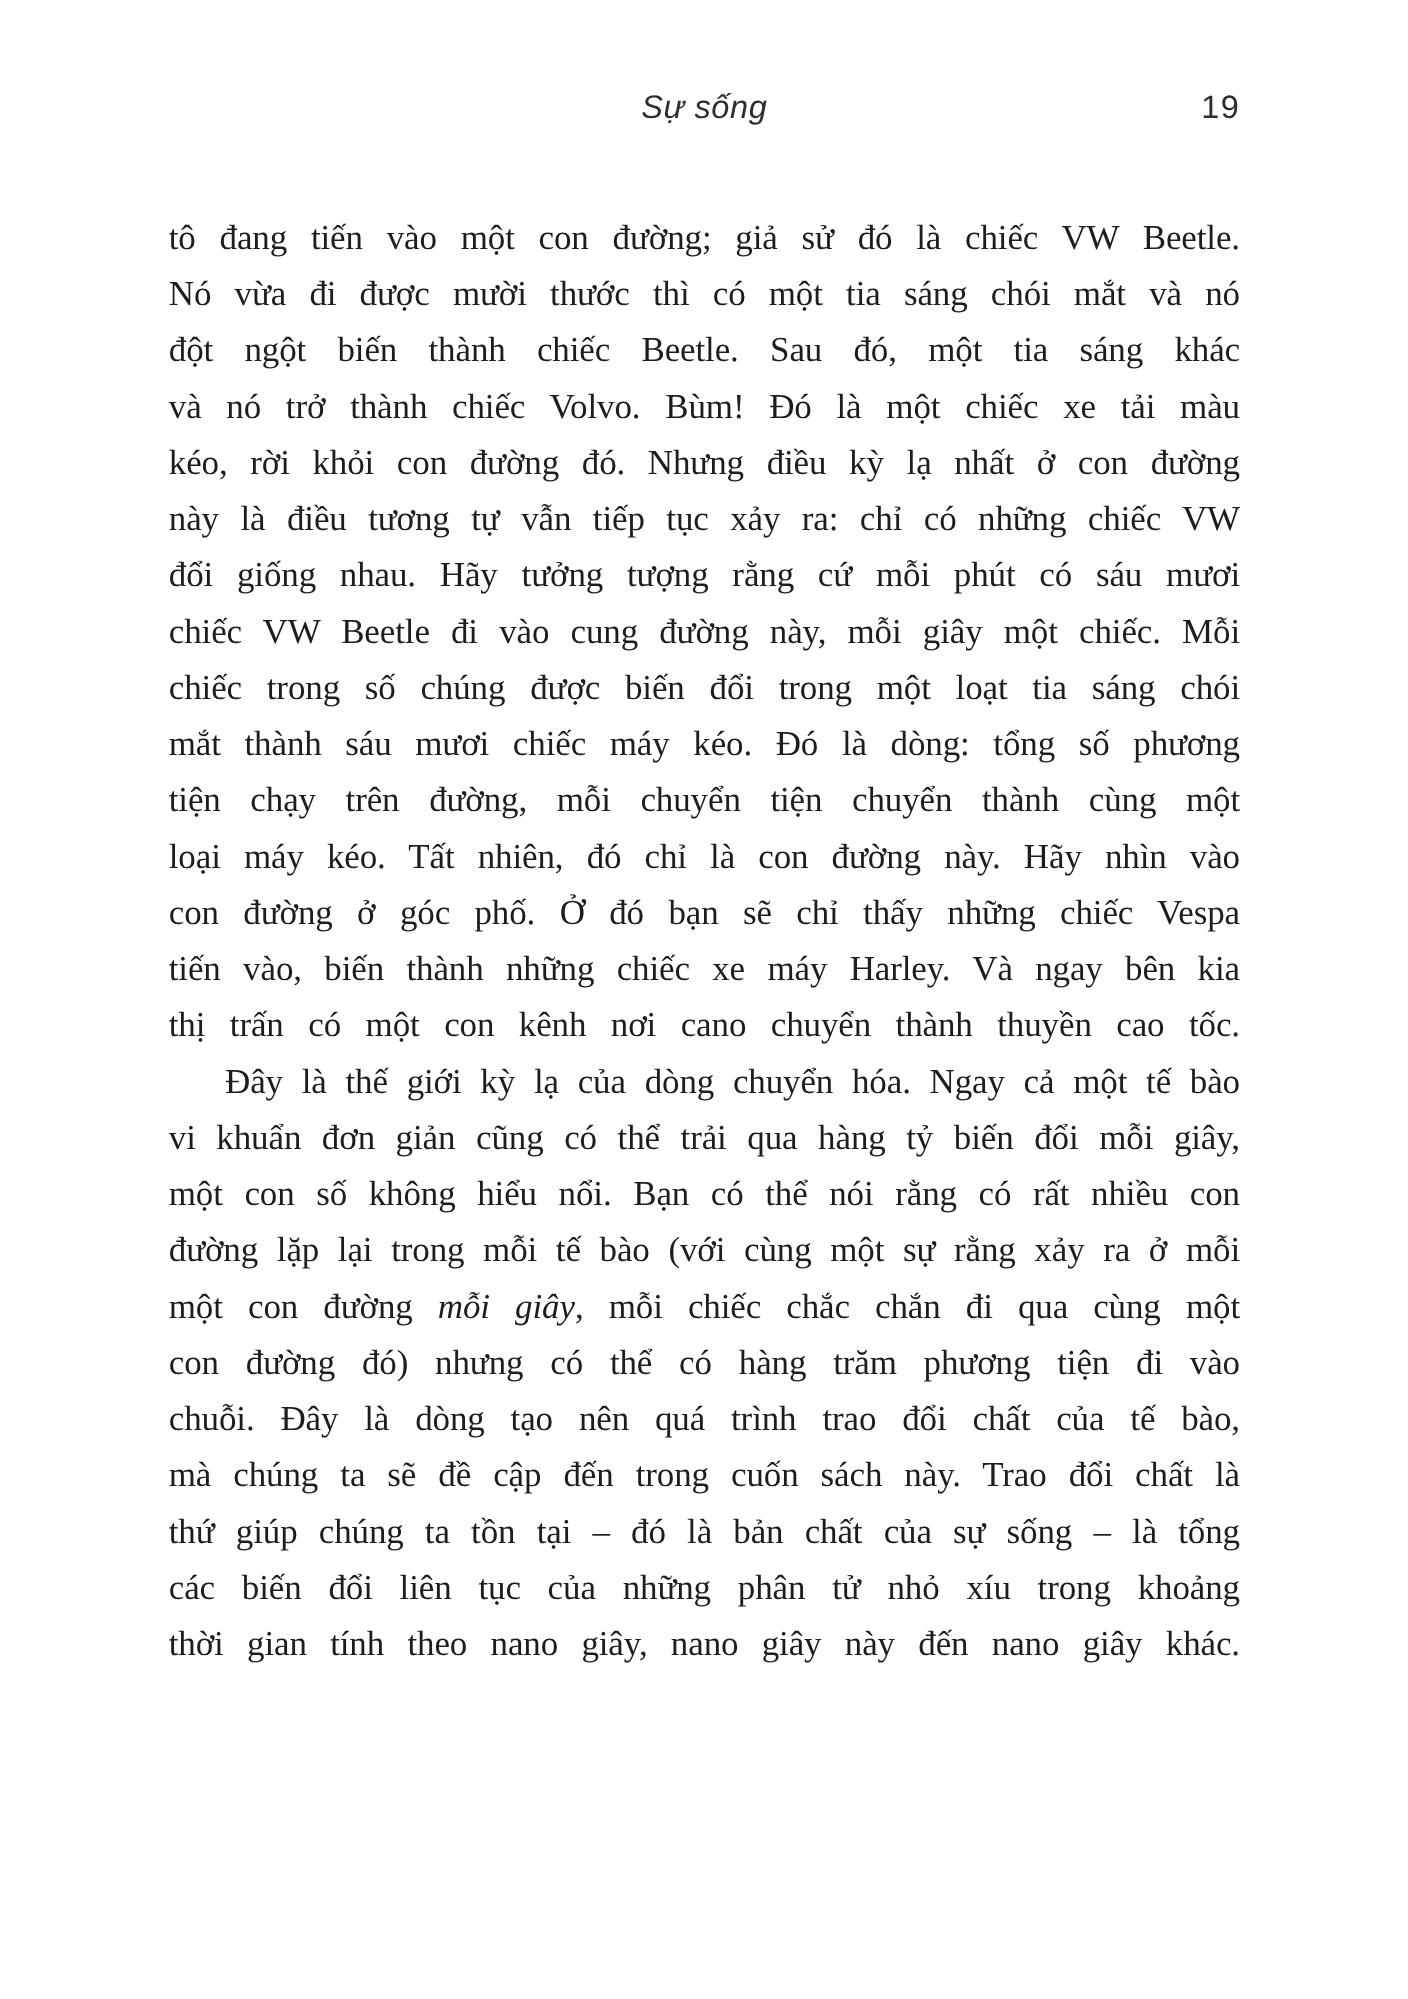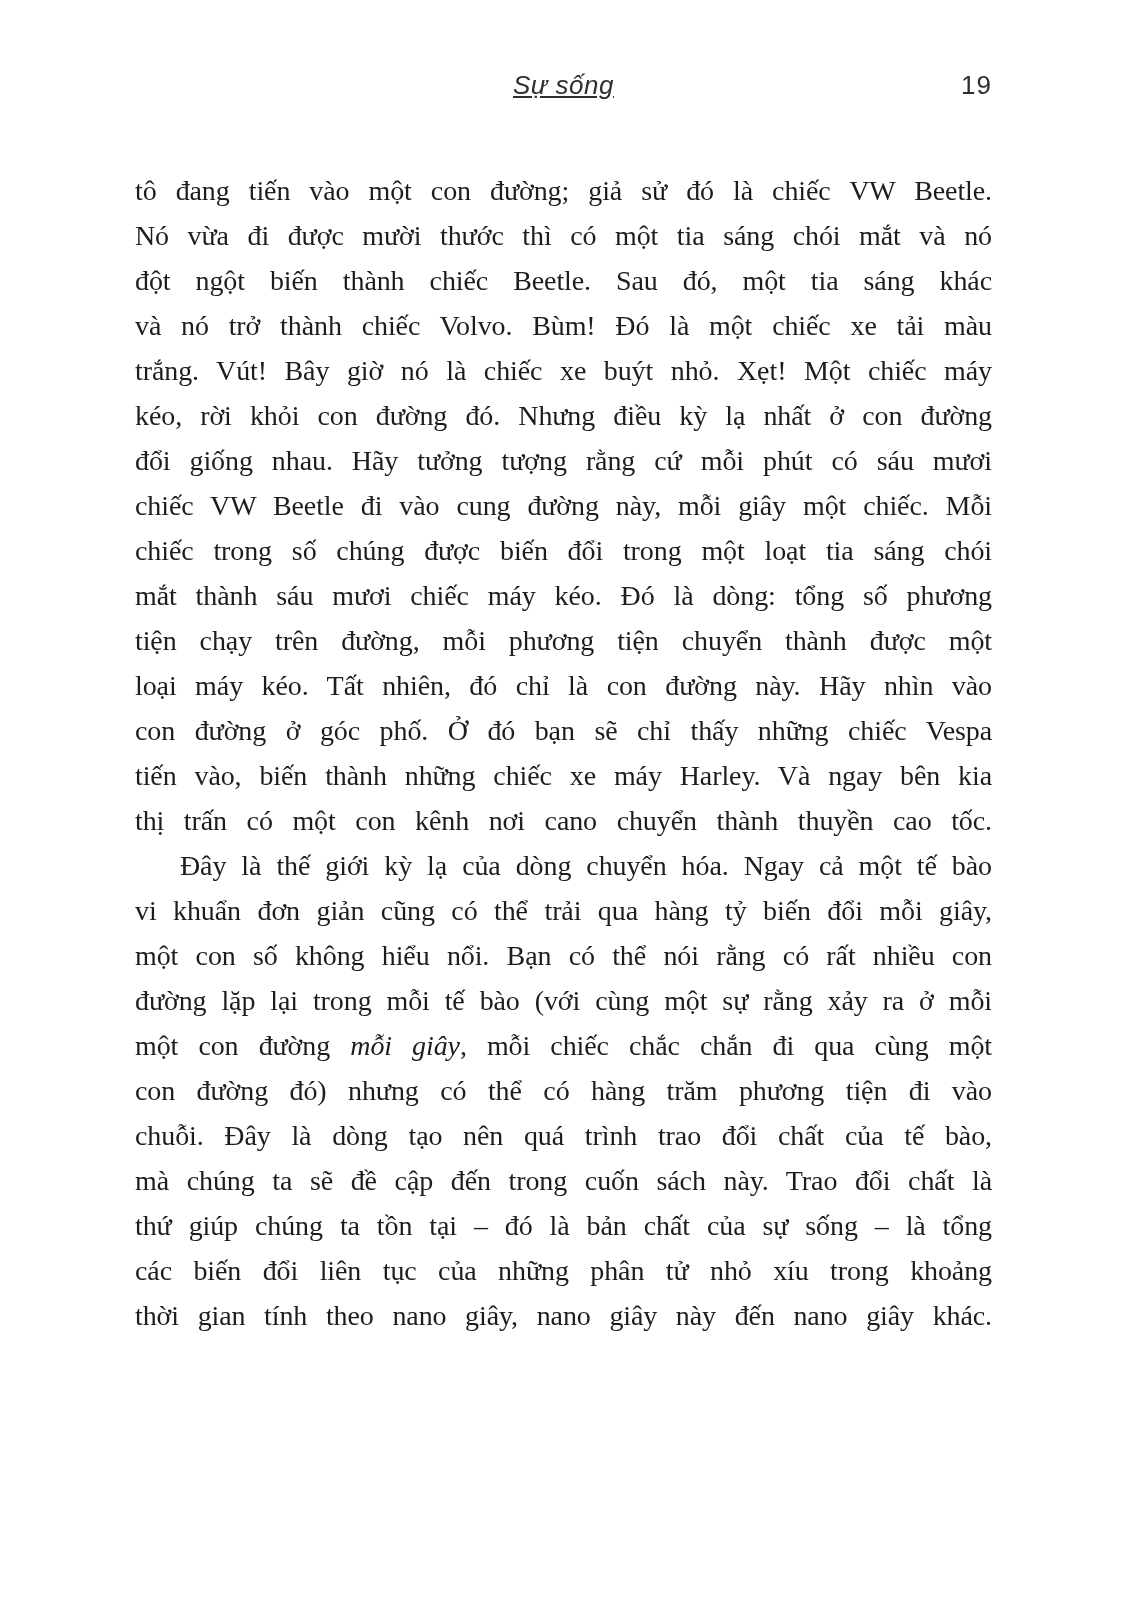--- a/index.html
+++ b/index.html
@@ -25,21 +25,20 @@
     font-size: 26px;
     color: #2e2e2e;
   }
   .head-title {
     position: absolute;
     left: 50%;
     transform: translateX(-50%);
     font-style: italic;
     letter-spacing: 0.5px;
     white-space: nowrap;
-    text-decoration: underline;
   }
   .page-number {
     position: absolute;
     right: 0;
     top: 0;
     font-style: normal;
     letter-spacing: 1px;
   }
   
   .body-text {
@@ -71,27 +70,27 @@
     <span class="head-title">Sự sống</span>
     <span class="page-number">19</span>
   </header>
 
   <main class="body-text" id="body-text">
       <div class="paragraph">
         <div class="line"><span>tô đang tiến vào một con đường; giả sử đó là chiếc VW Beetle.</span></div>
         <div class="line"><span>Nó vừa đi được mười thước thì có một tia sáng chói mắt và nó</span></div>
         <div class="line"><span>đột ngột biến thành chiếc Beetle. Sau đó, một tia sáng khác</span></div>
         <div class="line"><span>và nó trở thành chiếc Volvo. Bùm! Đó là một chiếc xe tải màu</span></div>
-        <div class="line"><span>trắng. Vút! Bây giờ nó là chiếc xe buýt nhỏ. Xẹt! Một chiếc máy</span></div>
         <div class="line"><span>kéo, rời khỏi con đường đó. Nhưng điều kỳ lạ nhất ở con đường</span></div>
+        <div class="line"><span>này là điều tương tự vẫn tiếp tục xảy ra: chỉ có những chiếc VW</span></div>
         <div class="line"><span>đổi giống nhau. Hãy tưởng tượng rằng cứ mỗi phút có sáu mươi</span></div>
         <div class="line"><span>chiếc VW Beetle đi vào cung đường này, mỗi giây một chiếc. Mỗi</span></div>
         <div class="line"><span>chiếc trong số chúng được biến đổi trong một loạt tia sáng chói</span></div>
         <div class="line"><span>mắt thành sáu mươi chiếc máy kéo. Đó là dòng: tổng số phương</span></div>
-        <div class="line"><span>tiện chạy trên đường, mỗi phương tiện chuyển thành được một</span></div>
+        <div class="line"><span>tiện chạy trên đường, mỗi chuyển tiện chuyển thành cùng một</span></div>
         <div class="line"><span>loại máy kéo. Tất nhiên, đó chỉ là con đường này. Hãy nhìn vào</span></div>
         <div class="line"><span>con đường ở góc phố. Ở đó bạn sẽ chỉ thấy những chiếc Vespa</span></div>
         <div class="line"><span>tiến vào, biến thành những chiếc xe máy Harley. Và ngay bên kia</span></div>
         <div class="line"><span>thị trấn có một con kênh nơi cano chuyển thành thuyền cao tốc.</span></div>
       </div>
       <div class="paragraph">
         <div class="line first-indent"><span>Đây là thế giới kỳ lạ của dòng chuyển hóa. Ngay cả một tế bào</span></div>
         <div class="line"><span>vi khuẩn đơn giản cũng có thể trải qua hàng tỷ biến đổi mỗi giây,</span></div>
         <div class="line"><span>một con số không hiểu nổi. Bạn có thể nói rằng có rất nhiều con</span></div>
         <div class="line"><span>đường lặp lại trong mỗi tế bào (với cùng một sự rằng xảy ra ở mỗi</span></div>

